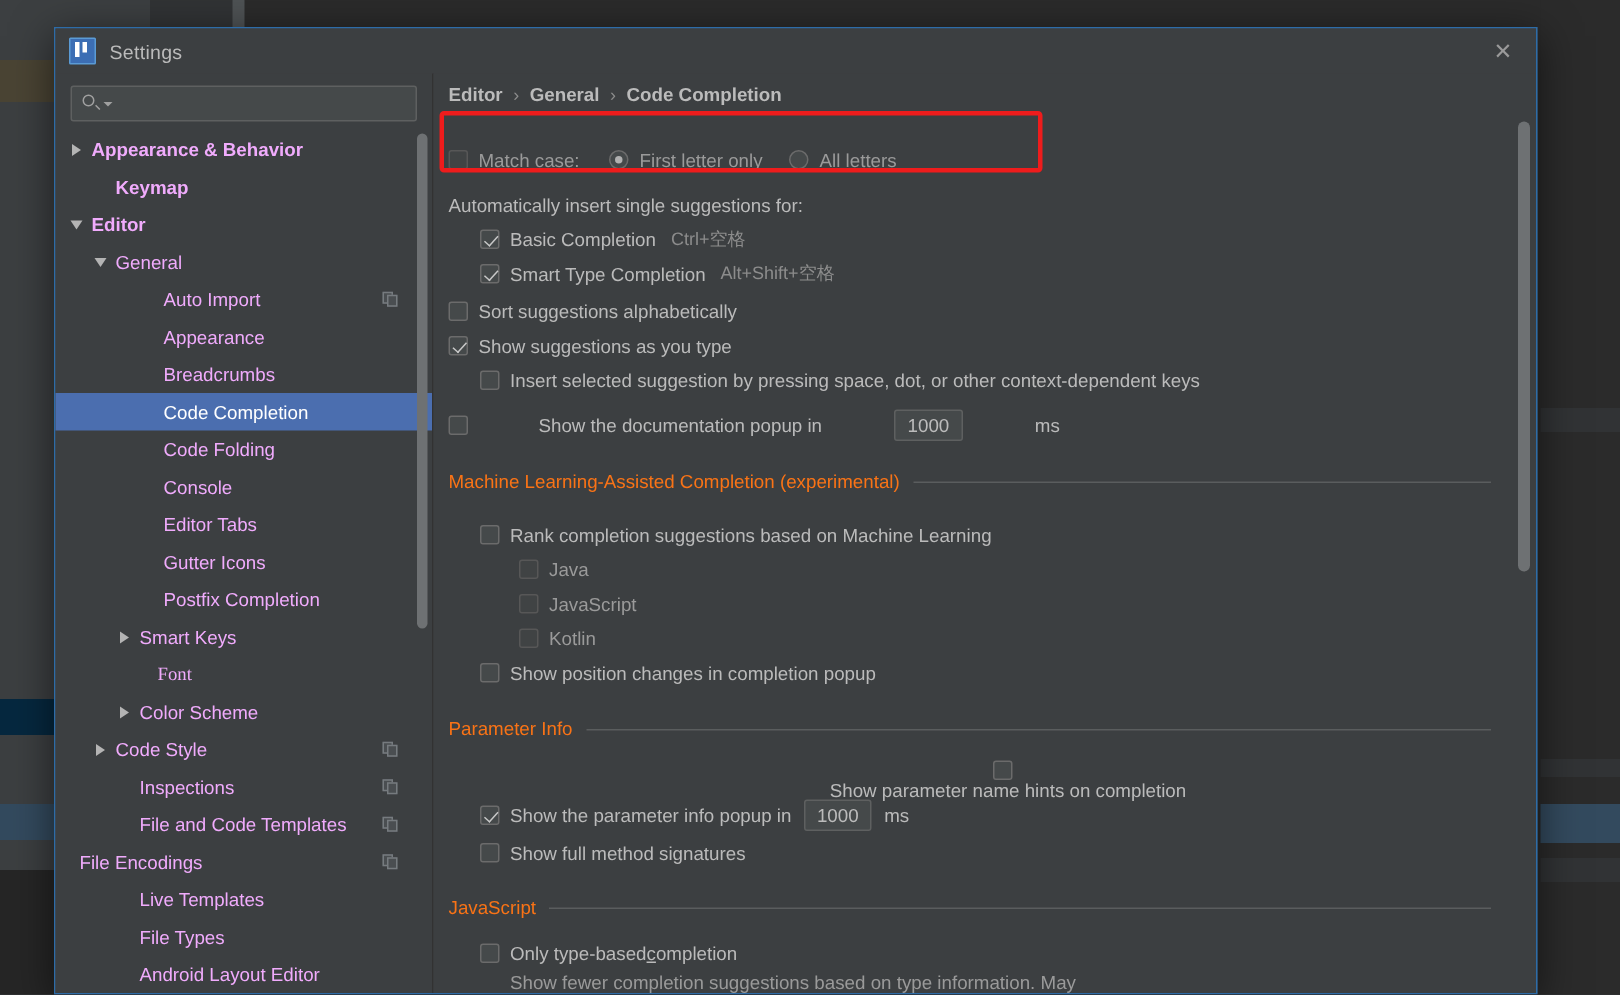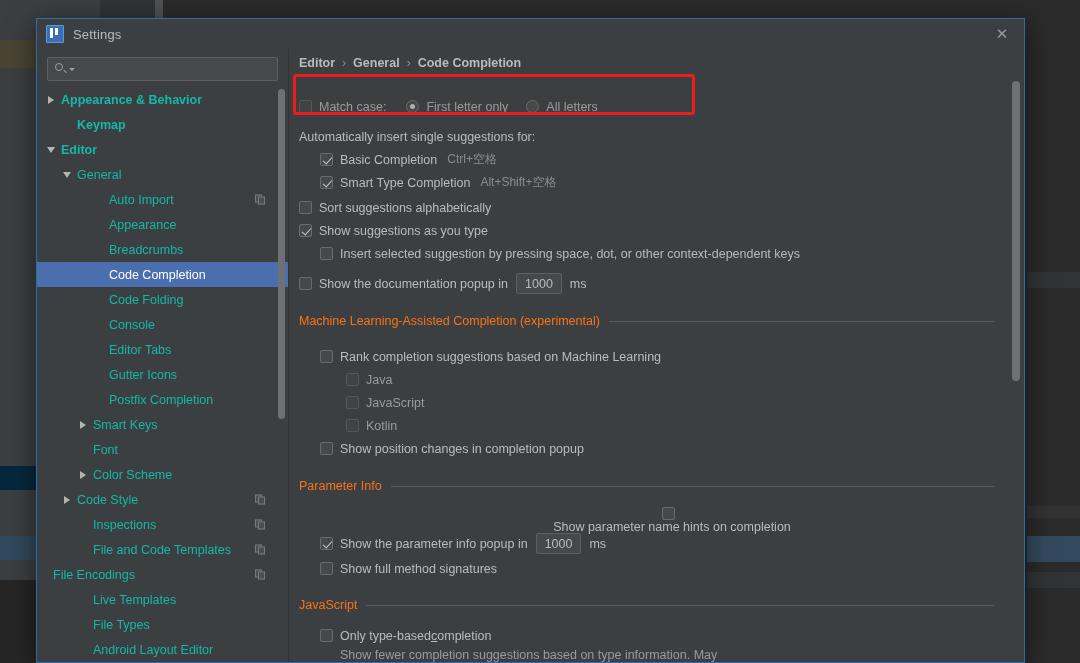--- a/index.html
+++ b/index.html
@@ -116,21 +116,21 @@
   }
   .search-input {
     flex: 1; background: transparent; border: none; outline: none;
     color: #bbbbbb; font-size: 12px; font-family: "Liberation Sans", sans-serif;
     padding-left: 5px;
   }
 
   .tree { position: relative; font-size: 12.5px; }
   .tree-item {
     height: 25px; display: flex; align-items: center;
-    color: #14b8a6; white-space: nowrap; cursor: default;
+    color: #f0abfc; white-space: nowrap; cursor: default;
     position: relative; padding-right: 24px;
   }
   .tree-item.selected { background: #4b6eaf; color: #ffffff; }
   .tree-item.bold { font-weight: bold; }
   .tw {
     width: 12px; flex: none; display: flex; align-items: center;
     justify-content: center; color: #a9b7c6;
   }
   .tw .arrow-r {
     width:0;height:0;border-top:4px solid transparent;
@@ -339,21 +339,21 @@
             <div class="tree-item" style="padding-left: 56px;">
               <span class="tw"></span>
               <span class="tree-label">Postfix Completion</span>
             </div>
             <div class="tree-item" style="padding-left: 40px;">
               <span class="tw">
                 <span class="arrow-r"></span>
               </span>
               <span class="tree-label">Smart Keys</span>
             </div>
-            <div class="tree-item" style="padding-left: 40px;">
+            <div class="tree-item" style="padding-left: 52px; font-family: Liberation Serif, serif;">
               <span class="tw"></span>
               <span class="tree-label">Font</span>
             </div>
             <div class="tree-item" style="padding-left: 40px;">
               <span class="tw">
                 <span class="arrow-r"></span>
               </span>
               <span class="tree-label">Color Scheme</span>
             </div>
             <div class="tree-item" style="padding-left: 24px;">
@@ -443,21 +443,21 @@
           <div class="row" style="margin-left:10px;">
             <span class="cb checked"></span>
             <span>Show suggestions as you type</span>
           </div>
 
           <div class="row" style="margin-left:31px;">
             <span class="cb"></span>
             <span>Insert selected suggestion by pressing space, dot, or other context-dependent keys</span>
           </div>
 
-          <div class="row" style="margin-left:10px;margin-top:6px;height:25px;">
+          <div class="row" style="margin-left:10px;margin-top:6px;height:25px;gap:40px;">
             <span class="cb"></span>
             <span>Show the documentation popup in</span>
             <span class="numfield">1000</span>
             <span>ms</span>
           </div>
 
           <div class="section" style="margin-left:10px;margin-top:14px;">
             <span>Machine Learning-Assisted Completion (experimental)</span>
             <span class="line"></span>
           </div>

